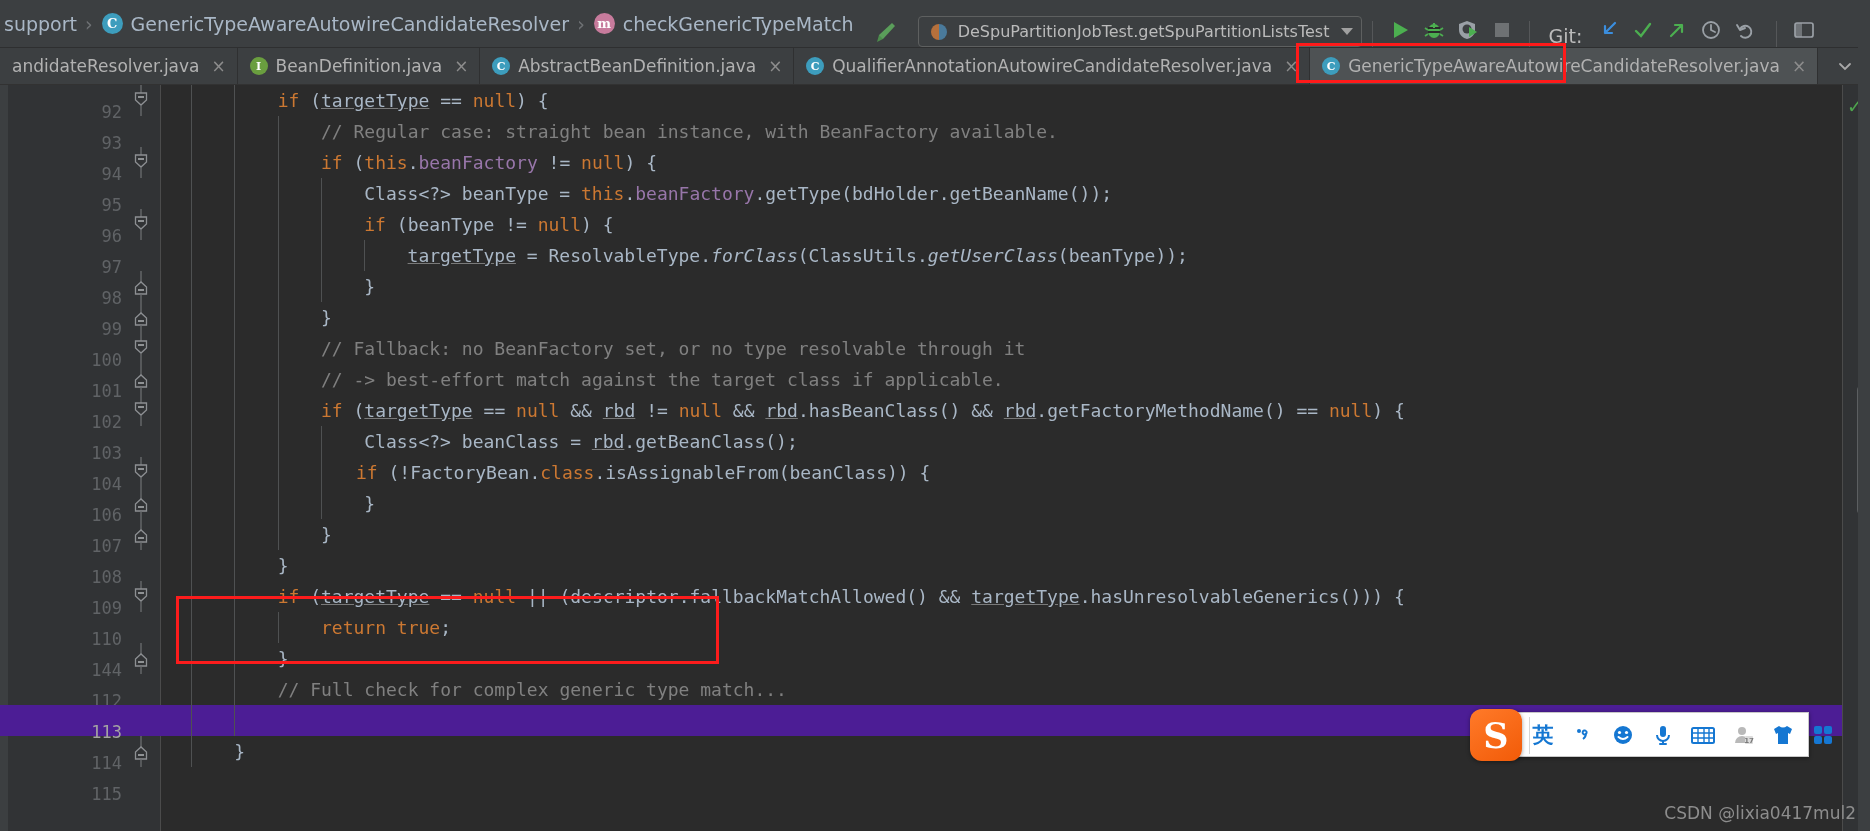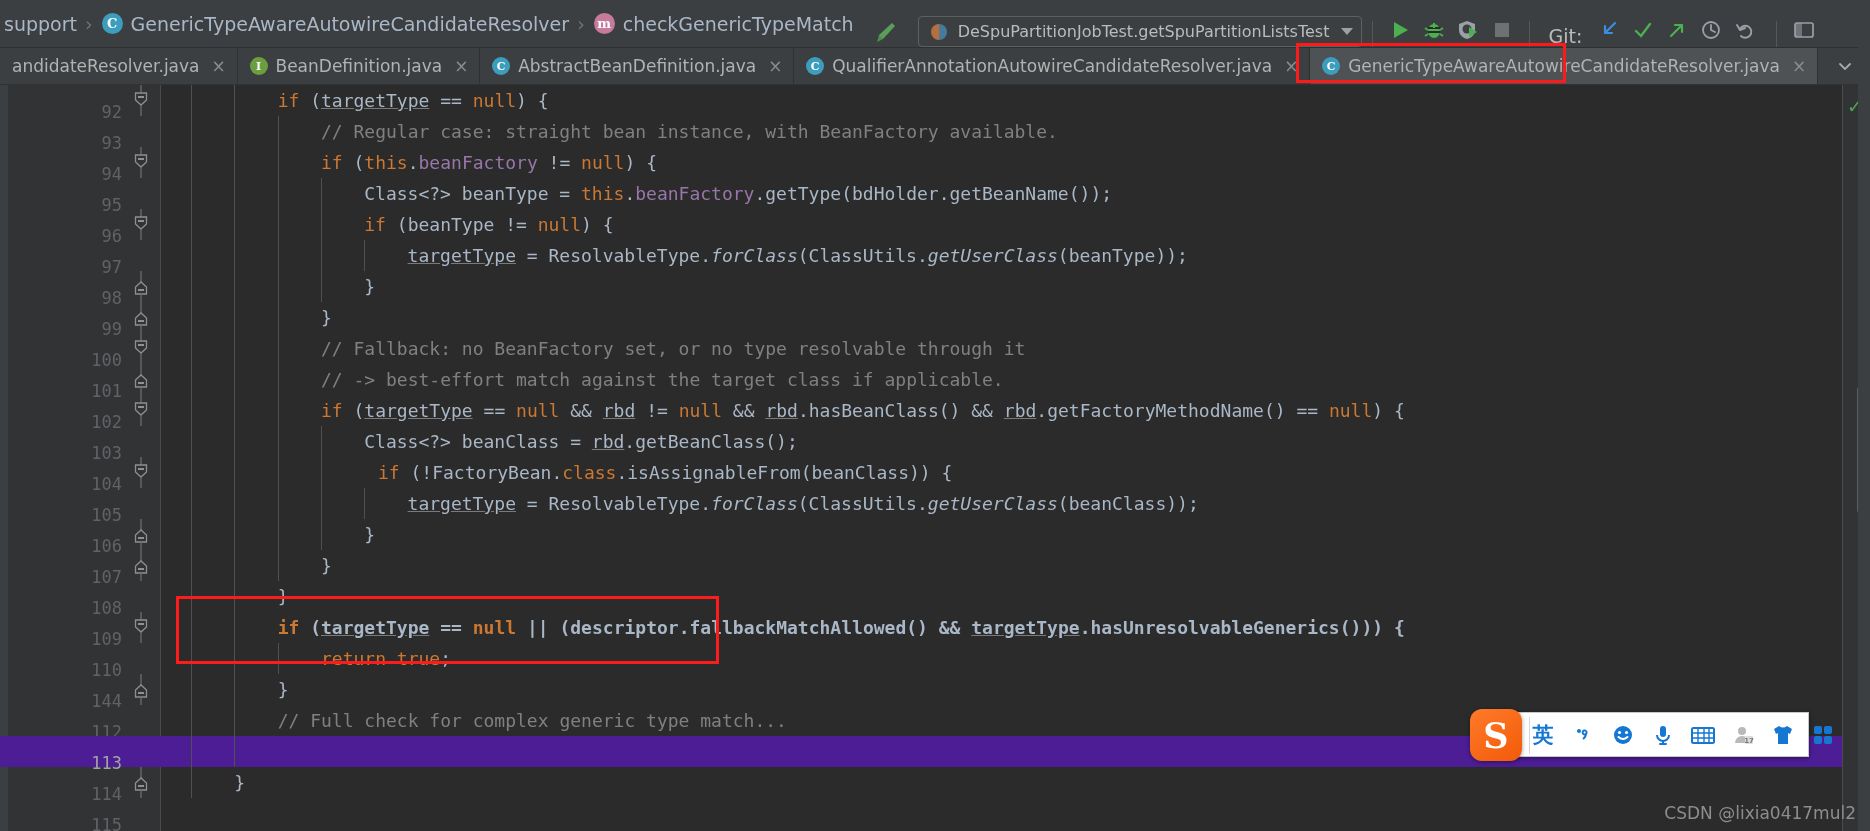--- a/index.html
+++ b/index.html
@@ -602,30 +602,21 @@
           <div class="foldmark"><svg width="20" height="31" viewBox="0 0 20 31">
               <path d="M10 0 V8" stroke="#6b6e70" stroke-width="1.3"></path>
               <path d="M4.5 8 h11 v7 l-5.5 5 l-5.5 -5 Z" fill="#313335" stroke="#8d9093" stroke-width="1.3"></path>
               <path d="M7 12 h6" stroke="#b9bcbe" stroke-width="1.4"></path>
               <path d="M10 20 V31" stroke="#6b6e70" stroke-width="1.3"></path>
             </svg></div>
           <div class="iguide" style="left: 191px;"></div>
           <div class="iguide" style="left: 234.32px;"></div>
           <div class="iguide" style="left: 277.64px;"></div>
           <div class="iguide" style="left: 320.96px;"></div>
-          <div class="codeline" style="left: 348px;"><span class="kw">if</span> (!FactoryBean.<span class="kw">class</span>.isAssignableFrom(beanClass)) {</div>
-        </div>
-        <div class="row">
-          <div class="lnum">105</div>
-          <div class="iguide" style="left: 191px;"></div>
-          <div class="iguide" style="left: 234.32px;"></div>
-          <div class="iguide" style="left: 277.64px;"></div>
-          <div class="iguide" style="left: 320.96px;"></div>
-          <div class="iguide" style="left: 364.28px;"></div>
-          <div class="codeline" style="left: 377.6px;"><span class="und">targetType</span> = ResolvableType.<span class="stat">forClass</span>(ClassUtils.<span class="stat">getUserClass</span>(beanClass));</div>
+          <div class="codeline" style="left: 326px;"><span class="kw">if</span> (!FactoryBean.<span class="kw">class</span>.isAssignableFrom(beanClass)) {</div>
         </div>
         <div class="row">
           <div class="lnum">106</div>
           <div class="foldmark"><svg width="20" height="31" viewBox="0 0 20 31">
               <path d="M10 0 V11" stroke="#6b6e70" stroke-width="1.3"></path>
               <path d="M4.5 23 h11 v-7 l-5.5 -5 l-5.5 5 Z" fill="#313335" stroke="#8d9093" stroke-width="1.3"></path>
               <path d="M7 19 h6" stroke="#b9bcbe" stroke-width="1.4"></path>
               <path d="M10 23 V31" stroke="#6b6e70" stroke-width="1.3"></path>
             </svg></div>
           <div class="iguide" style="left: 191px;"></div>
@@ -656,21 +647,21 @@
         <div class="row">
           <div class="lnum">109</div>
           <div class="foldmark"><svg width="20" height="31" viewBox="0 0 20 31">
               <path d="M10 0 V8" stroke="#6b6e70" stroke-width="1.3"></path>
               <path d="M4.5 8 h11 v7 l-5.5 5 l-5.5 -5 Z" fill="#313335" stroke="#8d9093" stroke-width="1.3"></path>
               <path d="M7 12 h6" stroke="#b9bcbe" stroke-width="1.4"></path>
               <path d="M10 20 V31" stroke="#6b6e70" stroke-width="1.3"></path>
             </svg></div>
           <div class="iguide" style="left: 191px;"></div>
           <div class="iguide" style="left: 234.32px;"></div>
-          <div class="codeline" style="left: 247.64px; font-weight: bold;"><span class="kw">if</span> (<span class="und">targetType</span> == <span class="kw">null</span> || (descriptor.fallbackMatchAllowed() &amp;&amp; <span class="und">targetType</span>.hasUnresolvableGenerics())) {</div>
+          <div class="codeline" style="left: 247.64px;"><span class="kw">if</span> (<span class="und">targetType</span> == <span class="kw">null</span> || (descriptor.fallbackMatchAllowed() &amp;&amp; <span class="und">targetType</span>.hasUnresolvableGenerics())) {</div>
         </div>
         <div class="row">
           <div class="lnum">110</div>
           <div class="iguide" style="left: 191px;"></div>
           <div class="iguide" style="left: 234.32px;"></div>
           <div class="iguide" style="left: 277.64px;"></div>
           <div class="codeline" style="left: 290.96px; text-align: center;"><span class="kw">return</span> <span class="kw">true</span>;</div>
         </div>
         <div class="row">
           <div class="lnum">144</div>

